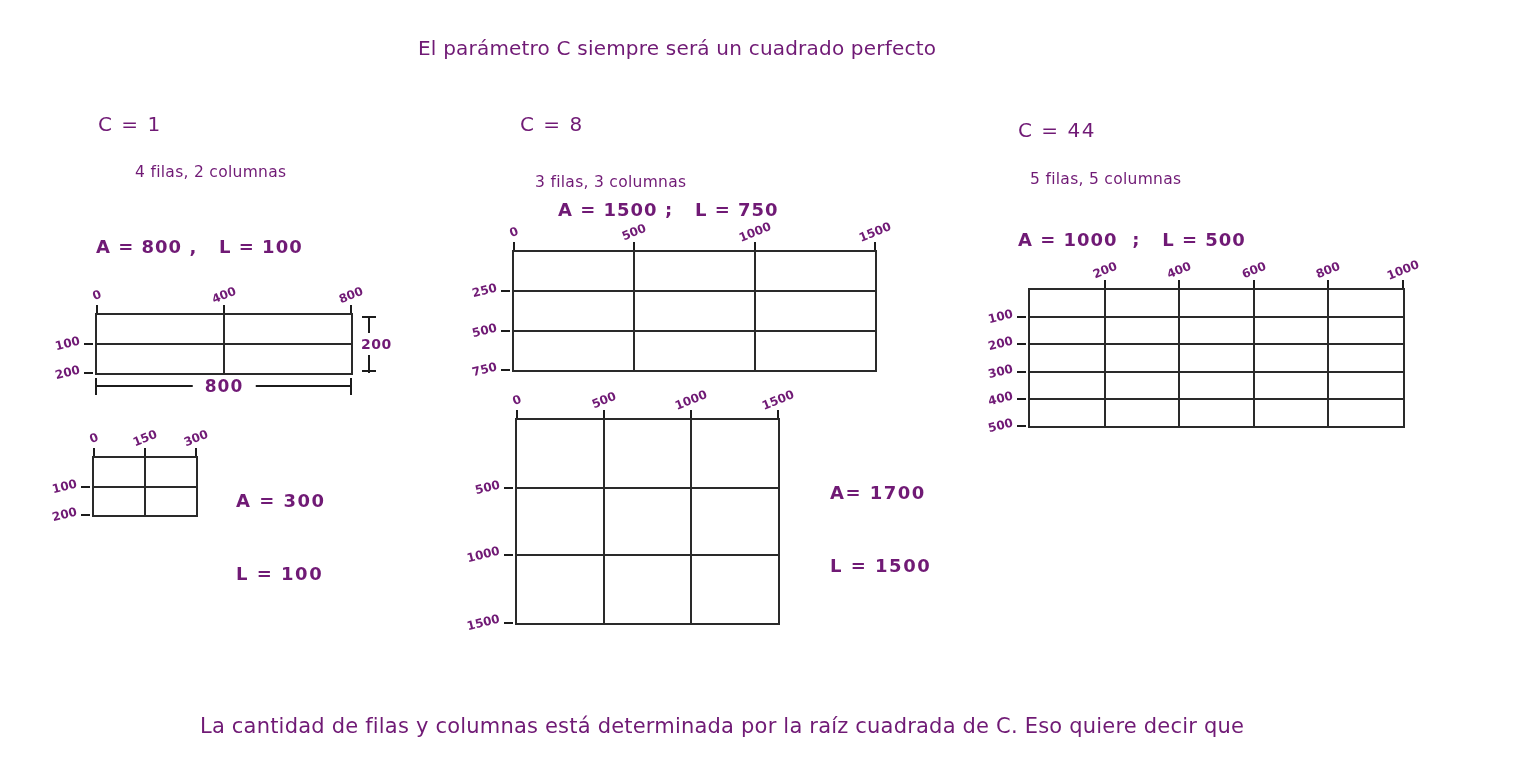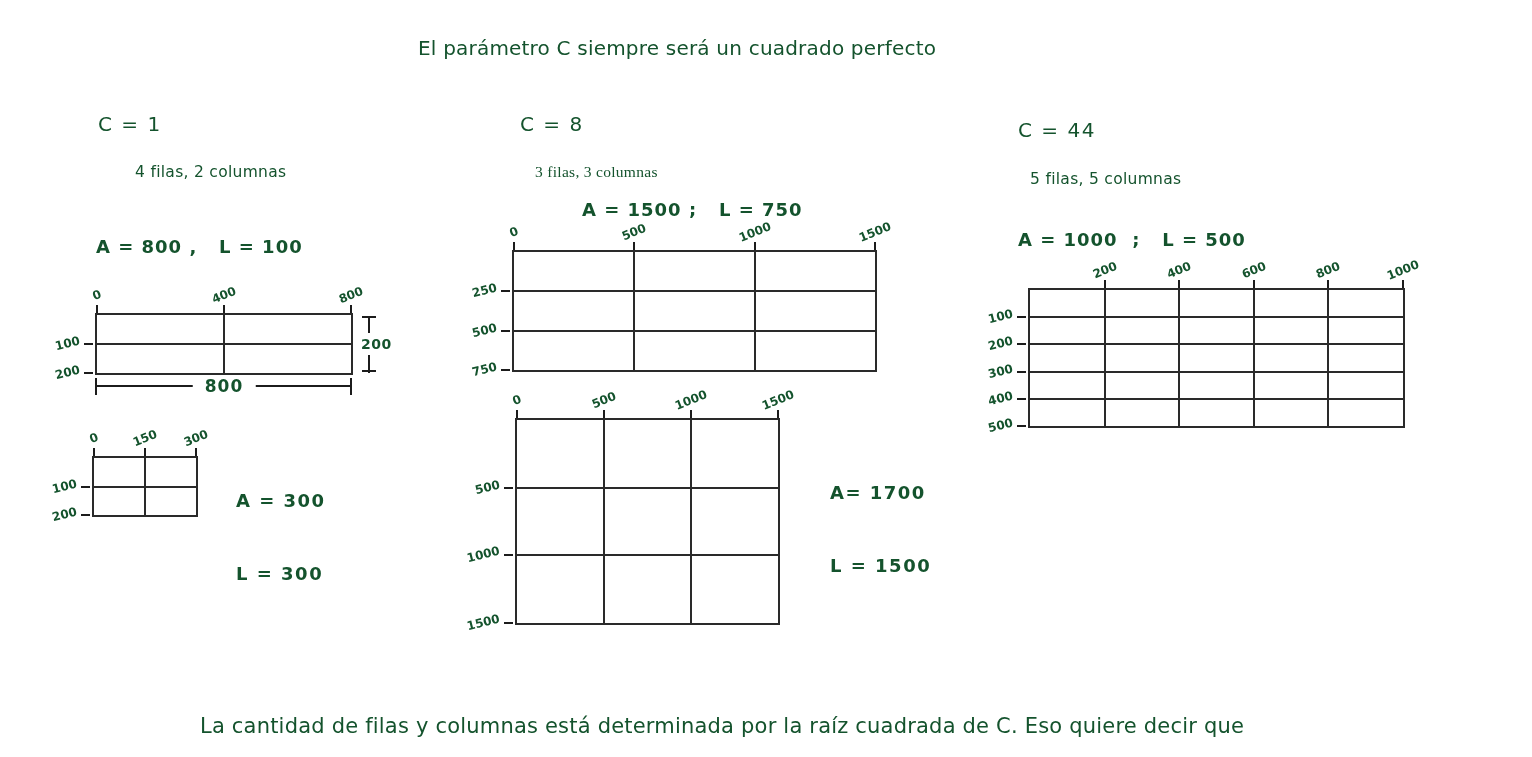--- a/index.html
+++ b/index.html
@@ -2,21 +2,21 @@
 <html><head>
 <meta charset="utf-8">
 <style>
   html, body { margin: 0; padding: 0; background: #ffffff; }
   .canvas {
     position: relative;
     width: 1532px;
     height: 757px;
     background: #ffffff;
     font-family: "DejaVu Sans", sans-serif;
-    color: #14532d;
+    color: #701a75;
     overflow: hidden;
   }
   .title {
     position: absolute;
     left: 418px; top: 36px;
     font-size: 20px;
     letter-spacing: 0.2px;
     white-space: pre;
   }
   .heading {
@@ -160,28 +160,28 @@
         <div class="tlabel" style="left: 50%;">150</div>
         <div class="tick-top" style="left: calc(100% - 1px);"></div>
         <div class="tlabel" style="left: 100%;">300</div>
         <div class="tick-left" style="top: calc(50% - 1px);"></div>
         <div class="llabel" style="top: 50%;">100</div>
         <div class="tick-left" style="top: calc(100% - 1px);"></div>
         <div class="llabel" style="top: 100%;">200</div>
       </div>
     <div class="sidelabels" style="left:236px; top:448px;">
       <div>A = 300</div>
-      <div>L = 300</div>
+      <div>L = 100</div>
     </div>
   </div>
 
   <div>
     <div class="heading" style="left:520px; top:112px;">C = 8</div>
-    <div class="subheading" style="left:535px; top:163px;font-family:Liberation Serif, serif;">3 filas, 3 columnas</div>
-    <div class="gridlabel" style="left:582px; top:199px;">A = 1500 ;   L = 750</div>
+    <div class="subheading" style="left:535px; top:173px;">3 filas, 3 columnas</div>
+    <div class="gridlabel" style="left:558px; top:199px;">A = 1500 ;   L = 750</div>
     <div class="grid" style="left:512px; top:250px; width:365px; height:122px;">
         <div class="vline" style="left: calc(33.3333% - 1px);"></div>
         <div class="vline" style="left: calc(66.6667% - 1px);"></div>
         <div class="hline" style="top: calc(33.3333% - 1px);"></div>
         <div class="hline" style="top: calc(66.6667% - 1px);"></div>
         <div class="tick-top" style="left: calc(0% - 1px);"></div>
         <div class="tlabel" style="left: 0%;">0</div>
         <div class="tick-top" style="left: calc(33.3333% - 1px);"></div>
         <div class="tlabel" style="left: 33.3333%;">500</div>
         <div class="tick-top" style="left: calc(66.6667% - 1px);"></div>

